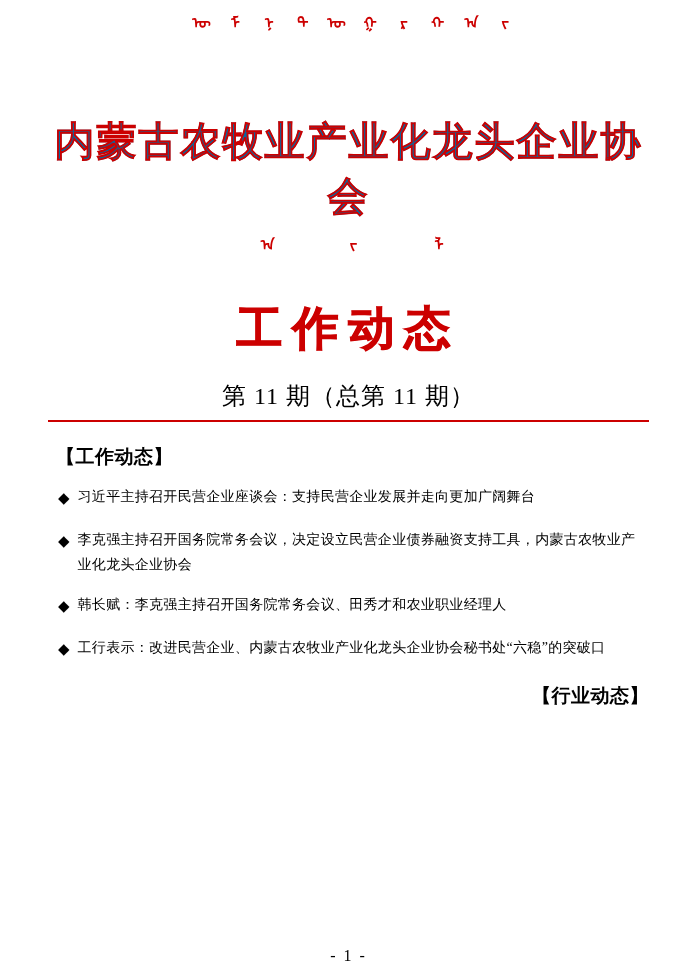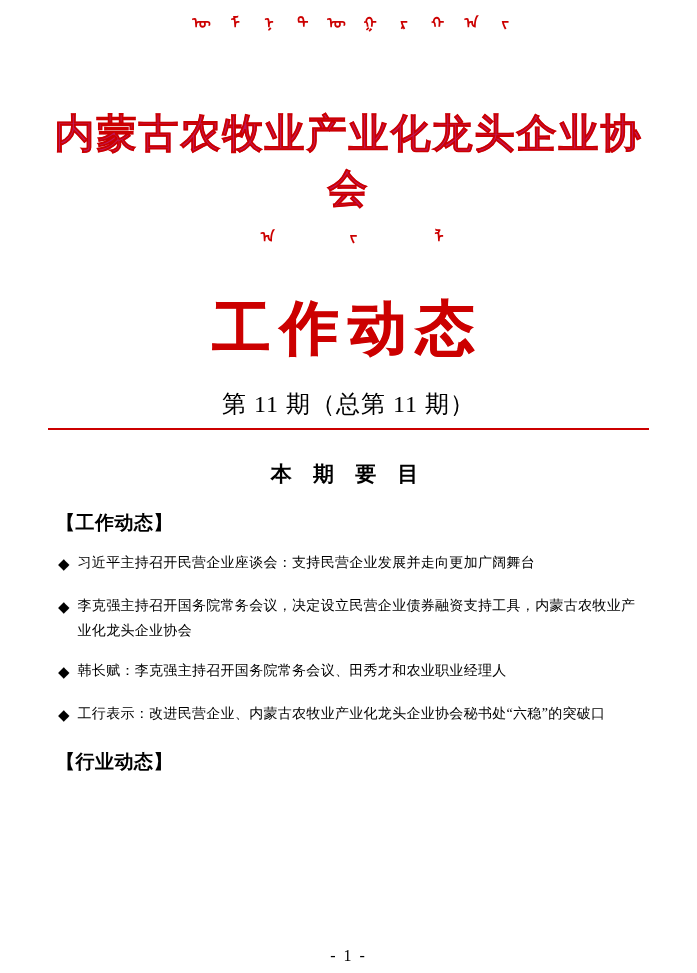--- a/index.html
+++ b/index.html
@@ -52,33 +52,33 @@
     gap: 70px;
     margin-top: 12px;
   }
   .mongolian-row.sub .mong-glyph {
     height: 48px;
     font-size: 15px;
   }
 
   .main-title {
     text-align: center;
-    color: #be185d;
+    color: #0369a1;
     font-weight: 700;
     font-size: 40px;
     letter-spacing: 2px;
-    margin-top: 18px;
+    margin-top: 26px;
     font-family: "DejaVu Sans", "Liberation Sans", sans-serif;
     -webkit-text-stroke: 0.6px #cc0000;
   }
   .sub-title {
     text-align: center;
     color: #cc0000;
     font-weight: 700;
-    font-size: 58px;
+    font-size: 46px;
     letter-spacing: 10px;
     margin-top: 14px;
     font-family: "DejaVu Sans", "Liberation Sans", sans-serif;
     -webkit-text-stroke: 1px #cc0000;
   }
   .issue-line {
     text-align: center;
     font-size: 24px;
     font-weight: 400;
     margin-top: 20px;
@@ -134,20 +134,21 @@
     color: #000;
   }
   .item-text {
     font-size: 14px;
     line-height: 1.85;
     letter-spacing: 0.3px;
     max-width: 560px;
   }
   .section-head.last {
     margin-top: 20px;
+    text-align: right;
   }
   .page-number {
     position: absolute;
     bottom: 8px;
     left: 0;
     width: 697px;
     text-align: center;
     font-size: 16px;
     letter-spacing: 2px;
   }
@@ -182,21 +183,20 @@
 
     <div class="sub-title">工作动态</div>
 
     <div class="issue-line">第 11 期（总第 11 期）</div>
 
 
     <div class="rule"></div>
   </div>
 
   <div class="contents">
-    <div class="contents-title">本 期 要 目</div>
 
     <div class="section-head">【工作动态】</div>
 
     <div class="item">
       <span class="bullet">◆</span>
       <span class="item-text">习近平主持召开民营企业座谈会：支持民营企业发展并走向更加广阔舞台</span>
     </div>
 
     <div class="item">
       <span class="bullet">◆</span>

